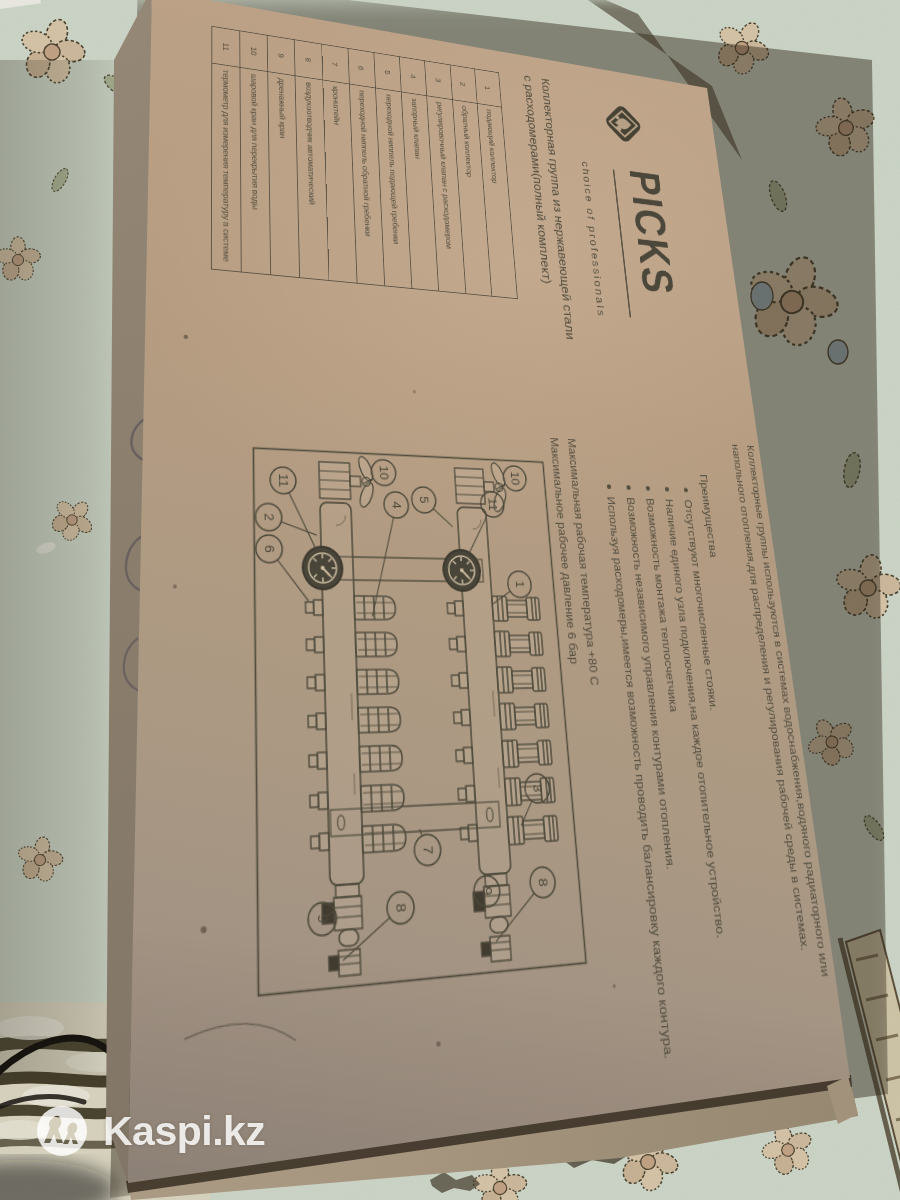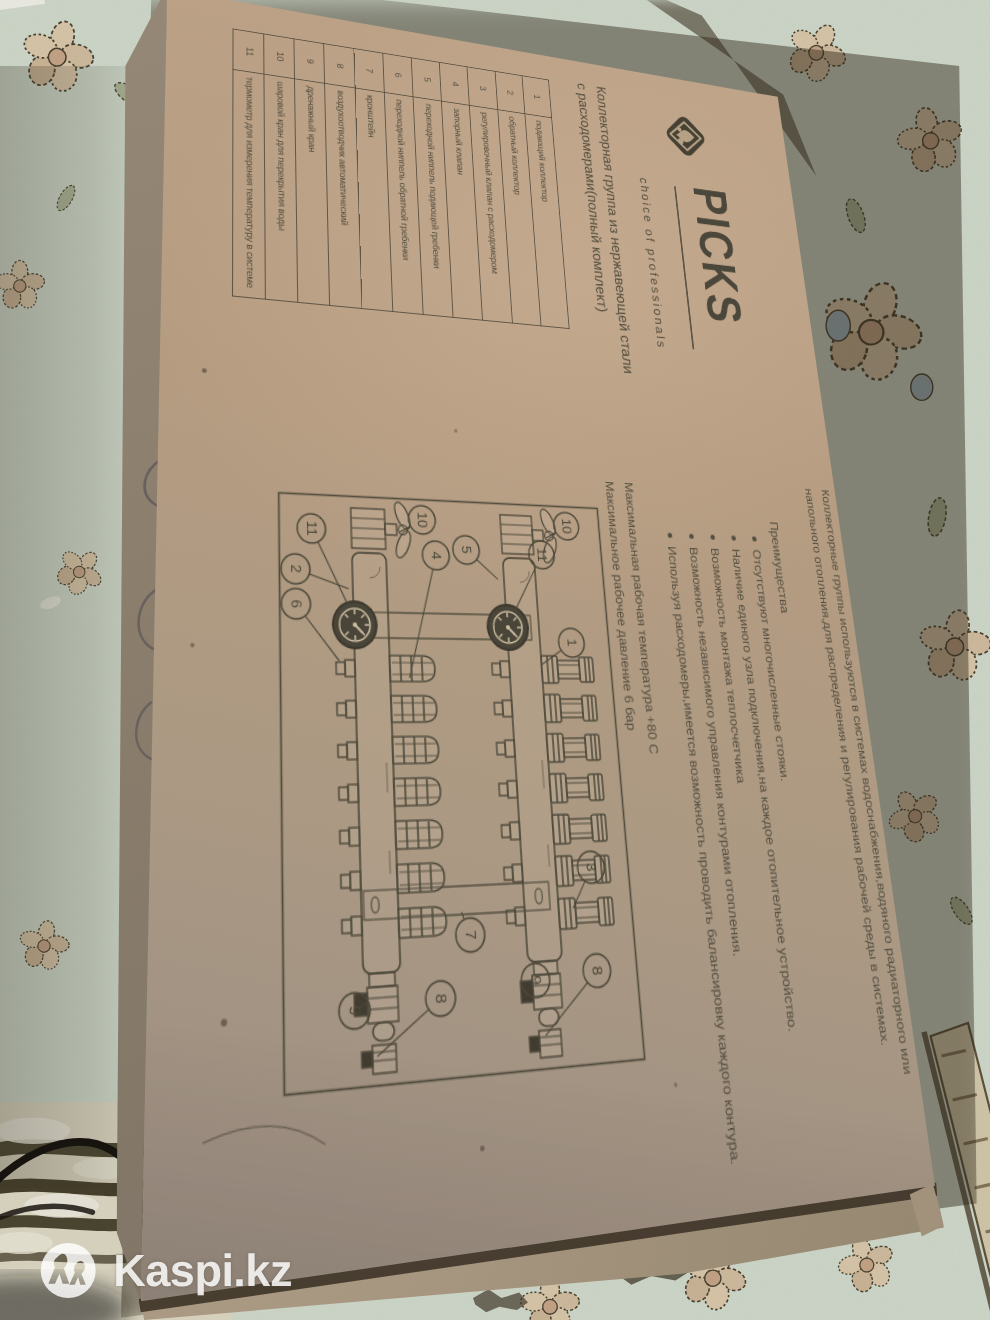--- a/index.html
+++ b/index.html
@@ -69,21 +69,21 @@
   .intro-line{line-height:20px;}
   #adv-heading{margin:30px 0 8px 36px;font-size:13px;}
   .adv-item{margin:10px 0 0 52px;display:flex;align-items:center;}
   .adv-dot{width:5px;height:5px;border-radius:50%;background:#4b473a;margin-right:8px;flex:0 0 auto;}
   .spec-line{margin-left:4px;line-height:21px;}
   #spec1{margin-top:24px;}
 
   #diagram{position:absolute;left:486px;top:276px;}
 
   
-  #watermark{position:absolute;left:36px;top:1129px;display:flex;align-items:center;gap:15px;}
+  #watermark{position:absolute;left:36px;top:1105px;display:flex;align-items:center;gap:15px;}
   #wm-text{font-size:41px;font-weight:bold;letter-spacing:-.5px;
     color:rgba(255,255,255,.85);text-shadow:0 0 3px rgba(90,82,60,.45);}
 </style>
 </head>
 <body>
 
 <div id="stage">
 
   <svg id="carpet" viewBox="0 0 900 1200">
     <defs>

